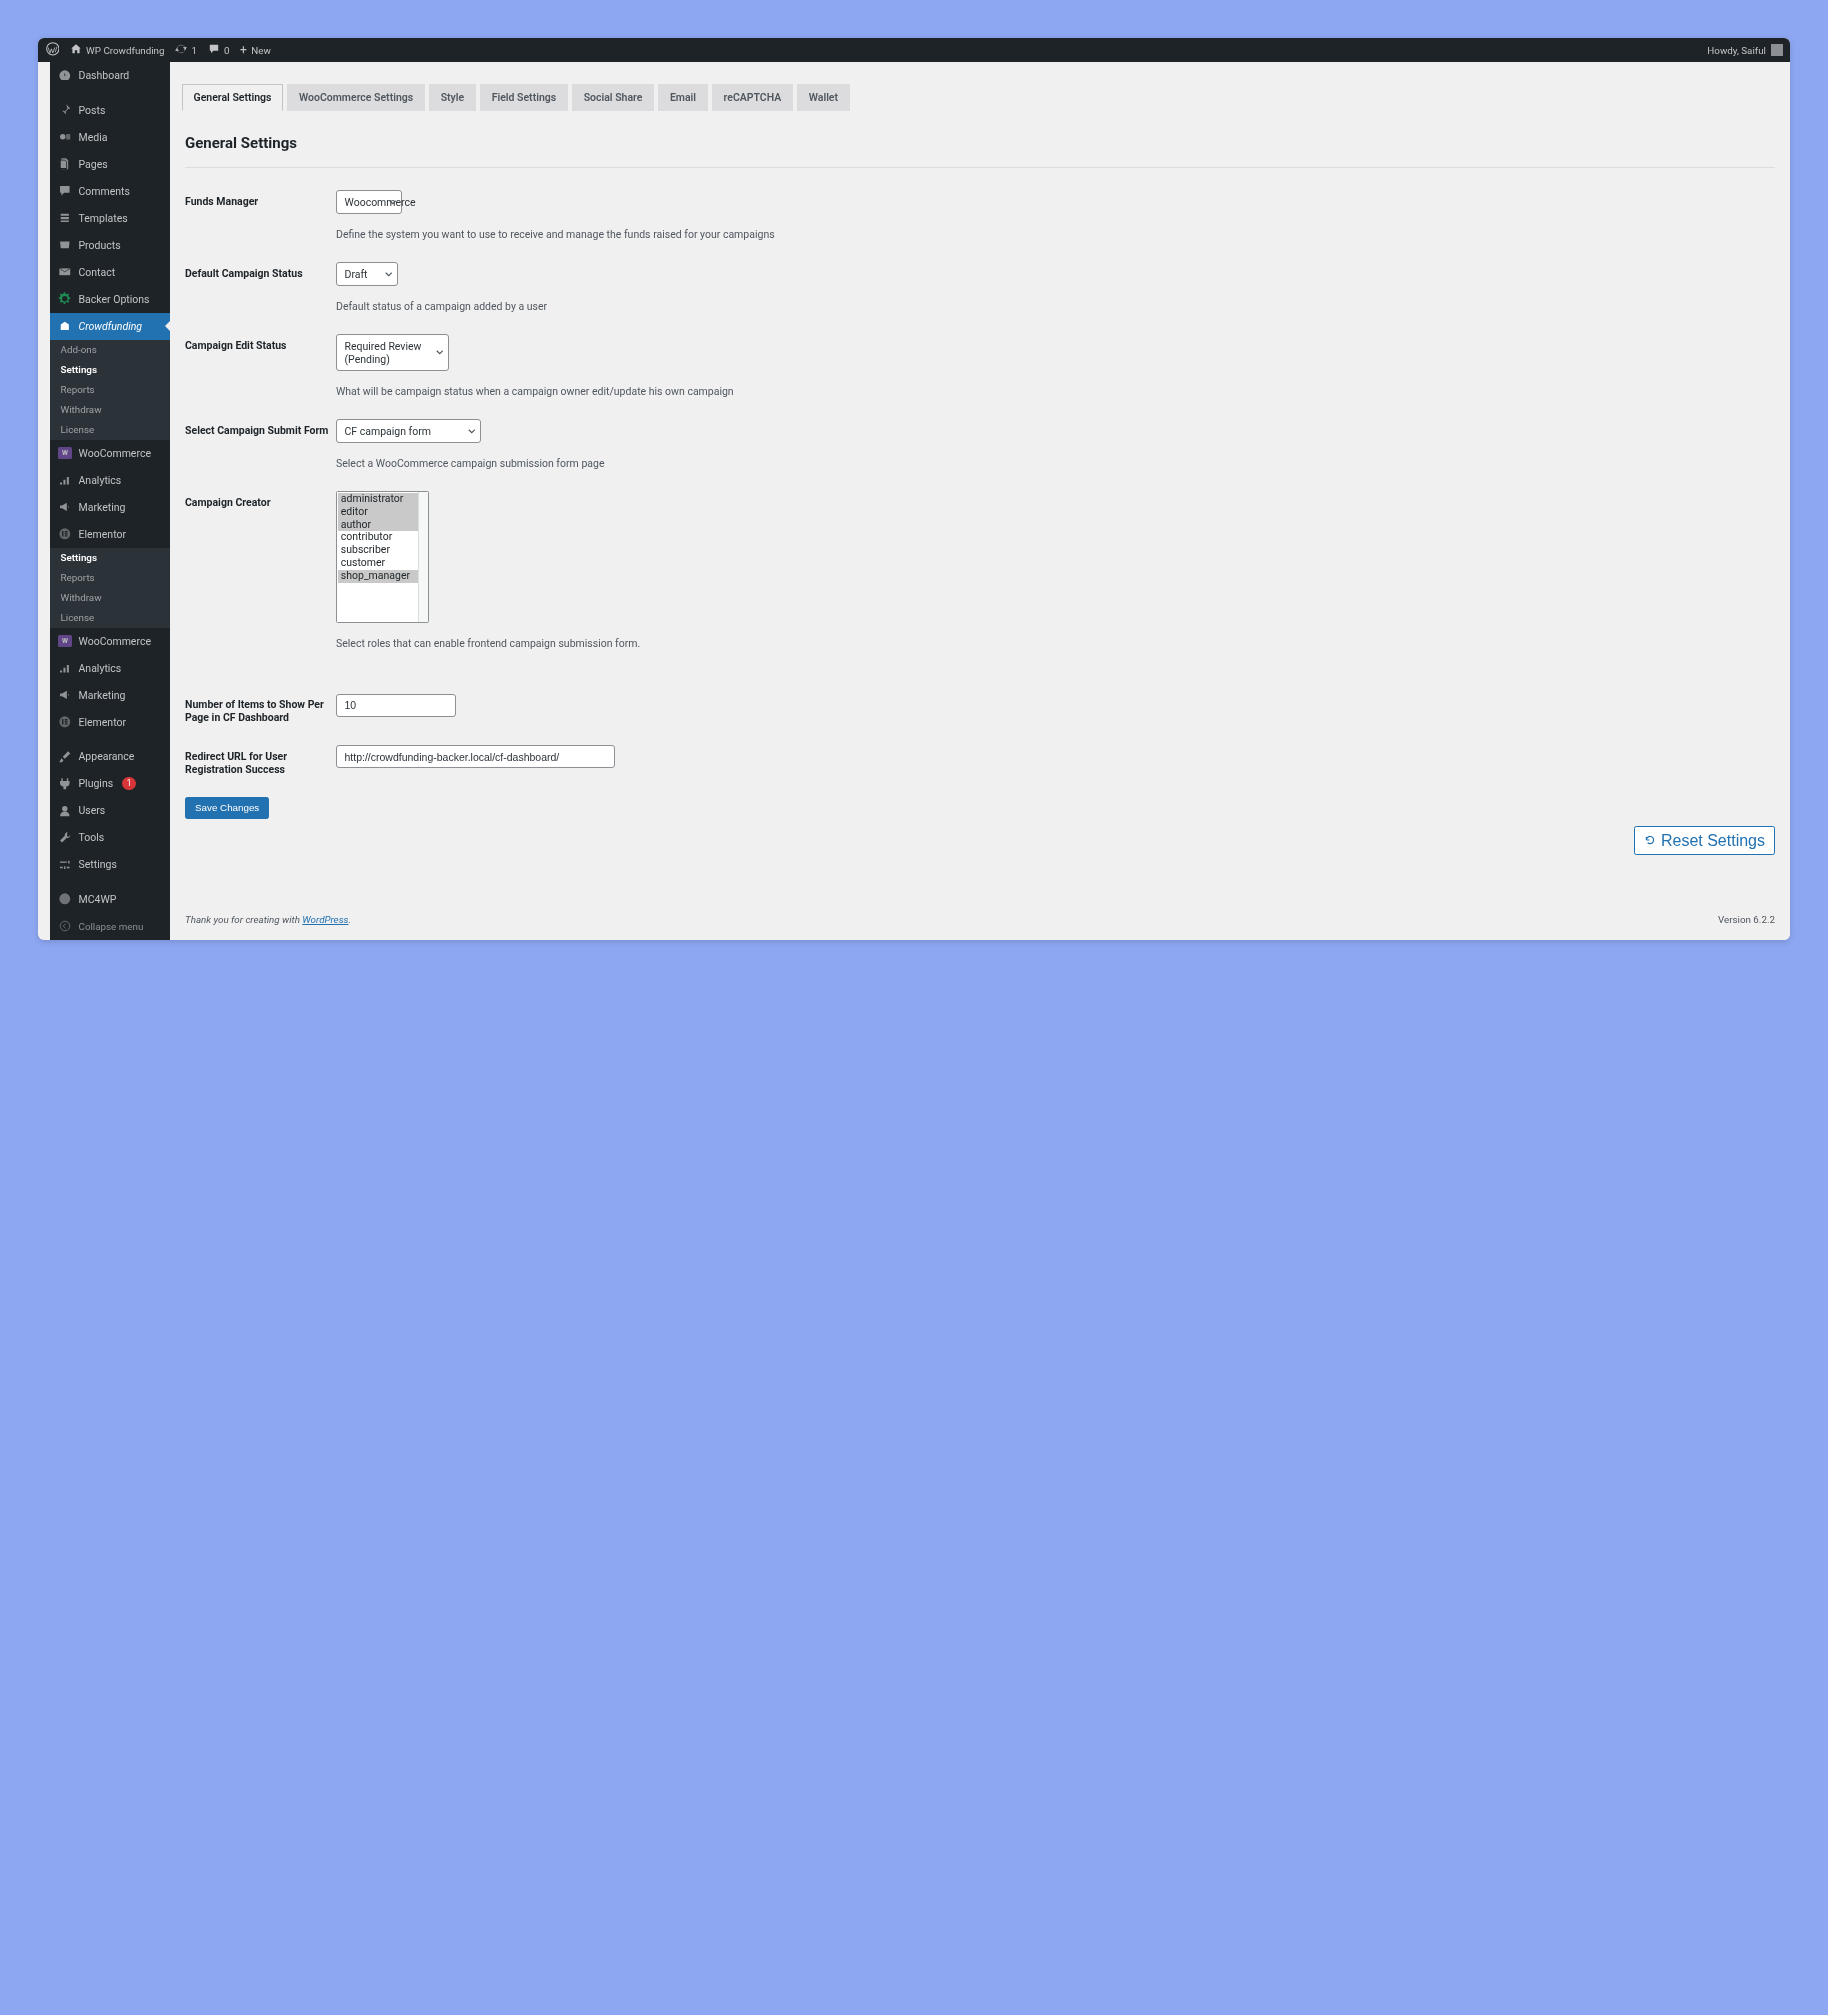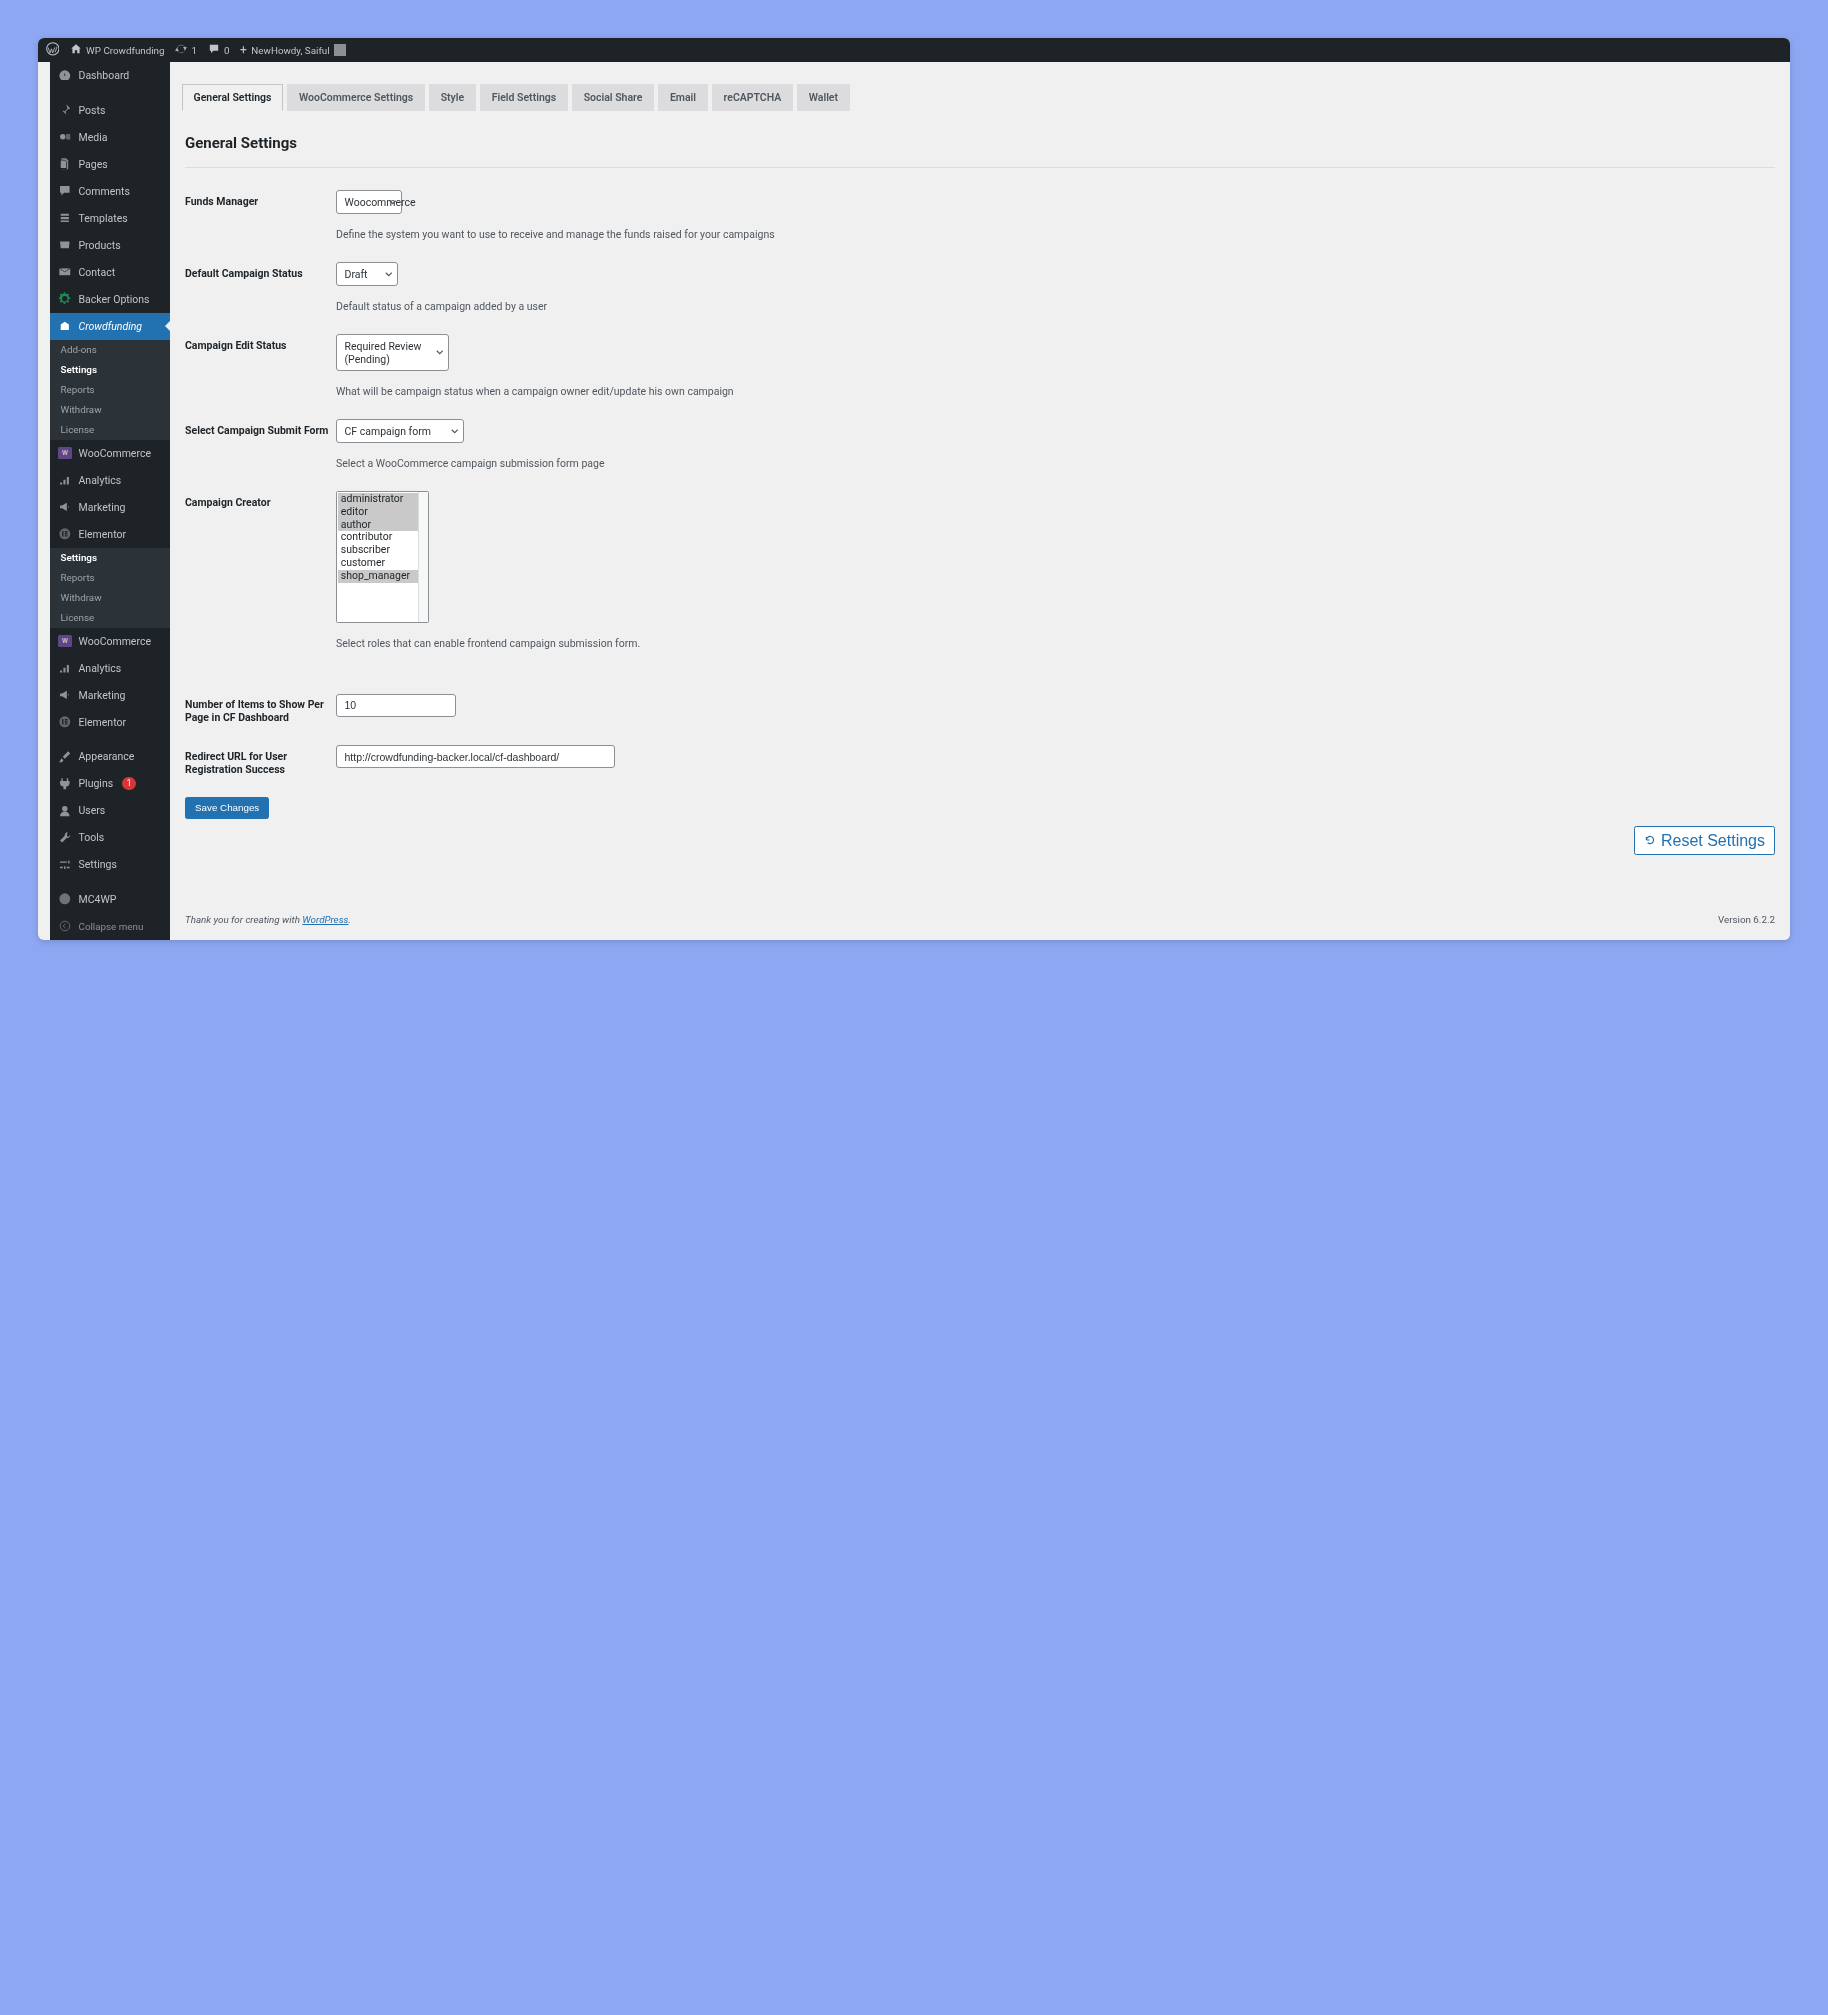--- a/index.html
+++ b/index.html
@@ -16,21 +16,21 @@
     overflow: hidden;
     box-shadow: 0 1.5px 6px rgba(0,0,0,0.15);
   }
   
   .adminbar {
     background: #1d2327;
     color: #c3c4c7;
     height: 24px;
     display: flex;
     align-items: center;
-    justify-content: flex-start;
+    justify-content: space-between;
     font-size: 9.8px;
     padding: 0 7.5px;
   }
   .adminbar-left, .adminbar-right { display: flex; align-items: center; gap: 10.5px; }
   .ab-item { display: flex; align-items: center; gap: 4.5px; color: #c3c4c7; }
   .ab-icon { font-size: 12px; line-height: 1; }
   .ab-avatar { width: 12px; height: 12px; background: #8c8f94; display: inline-block; }
   
   .wp-body { display: flex; min-height: 753px; }
   
@@ -564,21 +564,21 @@
           </div>
           <div class="desc">What will be campaign status when a campaign owner edit/update his own campaign</div>
         </div>
       </div>
 
 
       <div class="form-row">
         <div class="form-label">Select Campaign Submit Form</div>
         <div class="form-field">
           <div class="select-wrap">
-            <div class="select-control" style="width:128px">CF campaign form</div>
+            <div class="select-control" style="width:145px">CF campaign form</div>
             <span class="select-chevron"><svg width="7.5" height="7.5" viewBox="0 0 10 10">
                   <path d="M1 3l4 4 4-4" stroke="#50575e" fill="none" stroke-width="1.5"></path>
                 </svg></span>
           </div>
           <div class="desc">Select a WooCommerce campaign submission form page</div>
         </div>
       </div>
 
       <div class="form-row">
         <div class="form-label">Campaign Creator</div>

